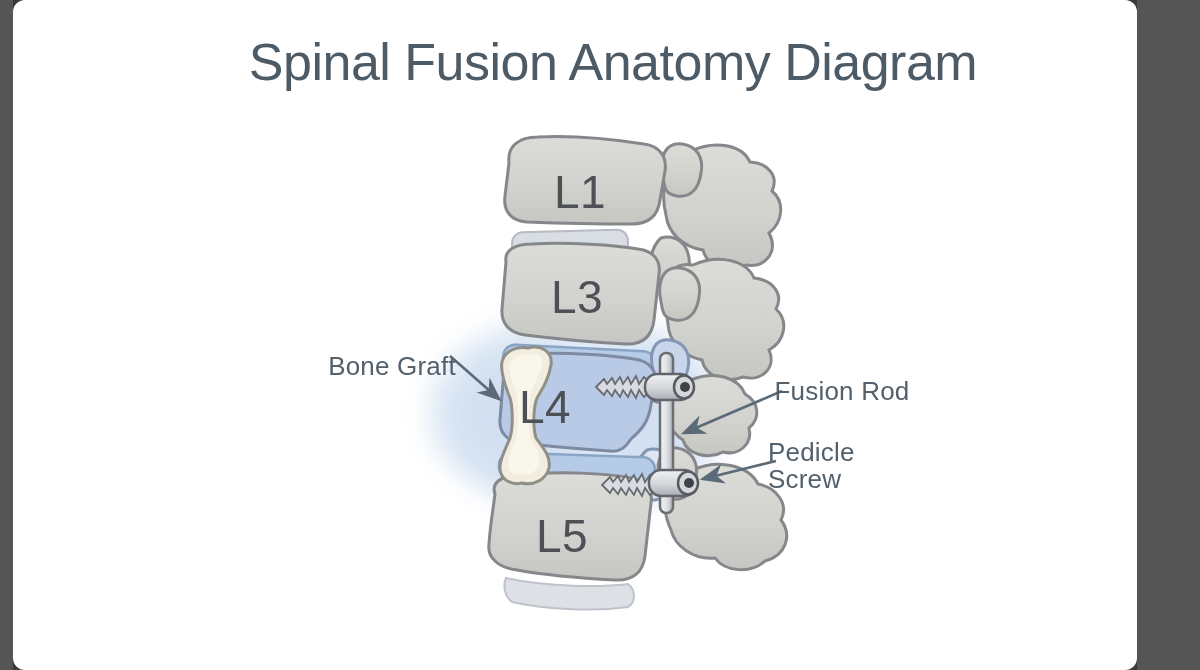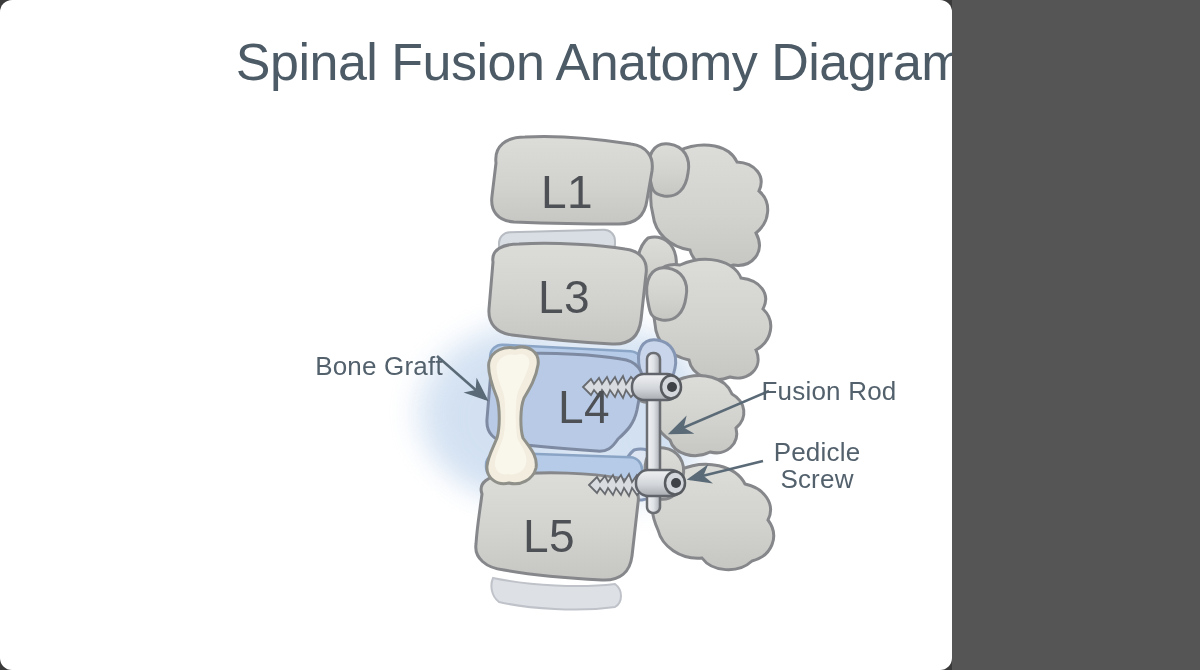--- a/index.html
+++ b/index.html
@@ -1,26 +1,26 @@
 <!DOCTYPE html>
 <html><head>
 <meta charset="utf-8">
 <style>
   html,body{margin:0;padding:0;background:#555;}
-  .stage{position:relative;width:952px;height:670px;background:#3a3a3a;overflow:hidden;
-         font-family:"Liberation Sans", sans-serif;}
+  .stage{position:relative;width:1124px;height:670px;background:#3a3a3a;overflow:hidden;
+         font-family:"Liberation Sans", sans-serif;margin-left:13px;}
   .canvas{position:absolute;inset:0;background:#ffffff;border-radius:12px;overflow:hidden;}
   svg{position:absolute;left:0;top:0;}
   .lbl{position:absolute;transform:translate(-50%,-50%);white-space:nowrap;
        color:#53616d;font-size:26px;font-weight:400;letter-spacing:.2px;}
   .title{position:absolute;left:600px;top:62px;transform:translate(-50%,-50%);
          font-size:52px;font-weight:500;color:#4d5b67;letter-spacing:-.5px;white-space:nowrap;}
   .vlabel{position:absolute;transform:translate(-50%,-50%);font-size:46px;font-weight:500;
           color:#4d5055;letter-spacing:.5px;}
-  .wrap2{white-space:normal;width:124px;text-align:center;line-height:1.05;}
+  .wrap2{white-space:normal;width:124px;line-height:1.05;}
 </style>
 </head>
 <body>
 
 <div class="stage">
  <div class="canvas">
 
   <svg width="1200" height="670" viewBox="0 0 1200 670">
     <defs>
       <linearGradient id="metalH" x1="0" y1="0" x2="1" y2="0">
@@ -112,21 +112,21 @@
       <path d="M437,356 L486,399" marker-end="url(#ah)"></path>
       <path d="M769,391 L671,433" marker-end="url(#ah)"></path>
       <path d="M763,461 L690,479" marker-end="url(#ah)"></path>
     </g>
   </svg>
 
   <div class="title">Spinal Fusion Anatomy Diagram</div>
 
   <div class="vlabel" style="left:567px;top:192px">L1</div>
   <div class="vlabel" style="left:564px;top:297px">L3</div>
-  <div class="vlabel" style="left:584px;top:407px">L4</div>
+  <div class="vlabel" style="left:532px;top:407px">L4</div>
   <div class="vlabel" style="left:549px;top:536px">L5</div>
 
   <div class="lbl" style="left:379px;top:366px">Bone Graft</div>
   <div class="lbl" style="left:829px;top:391px">Fusion Rod</div>
   <div class="lbl wrap2" style="left:817px;top:466px">Pedicle Screw</div>
 
  </div>
 </div>
 
 </body></html>

